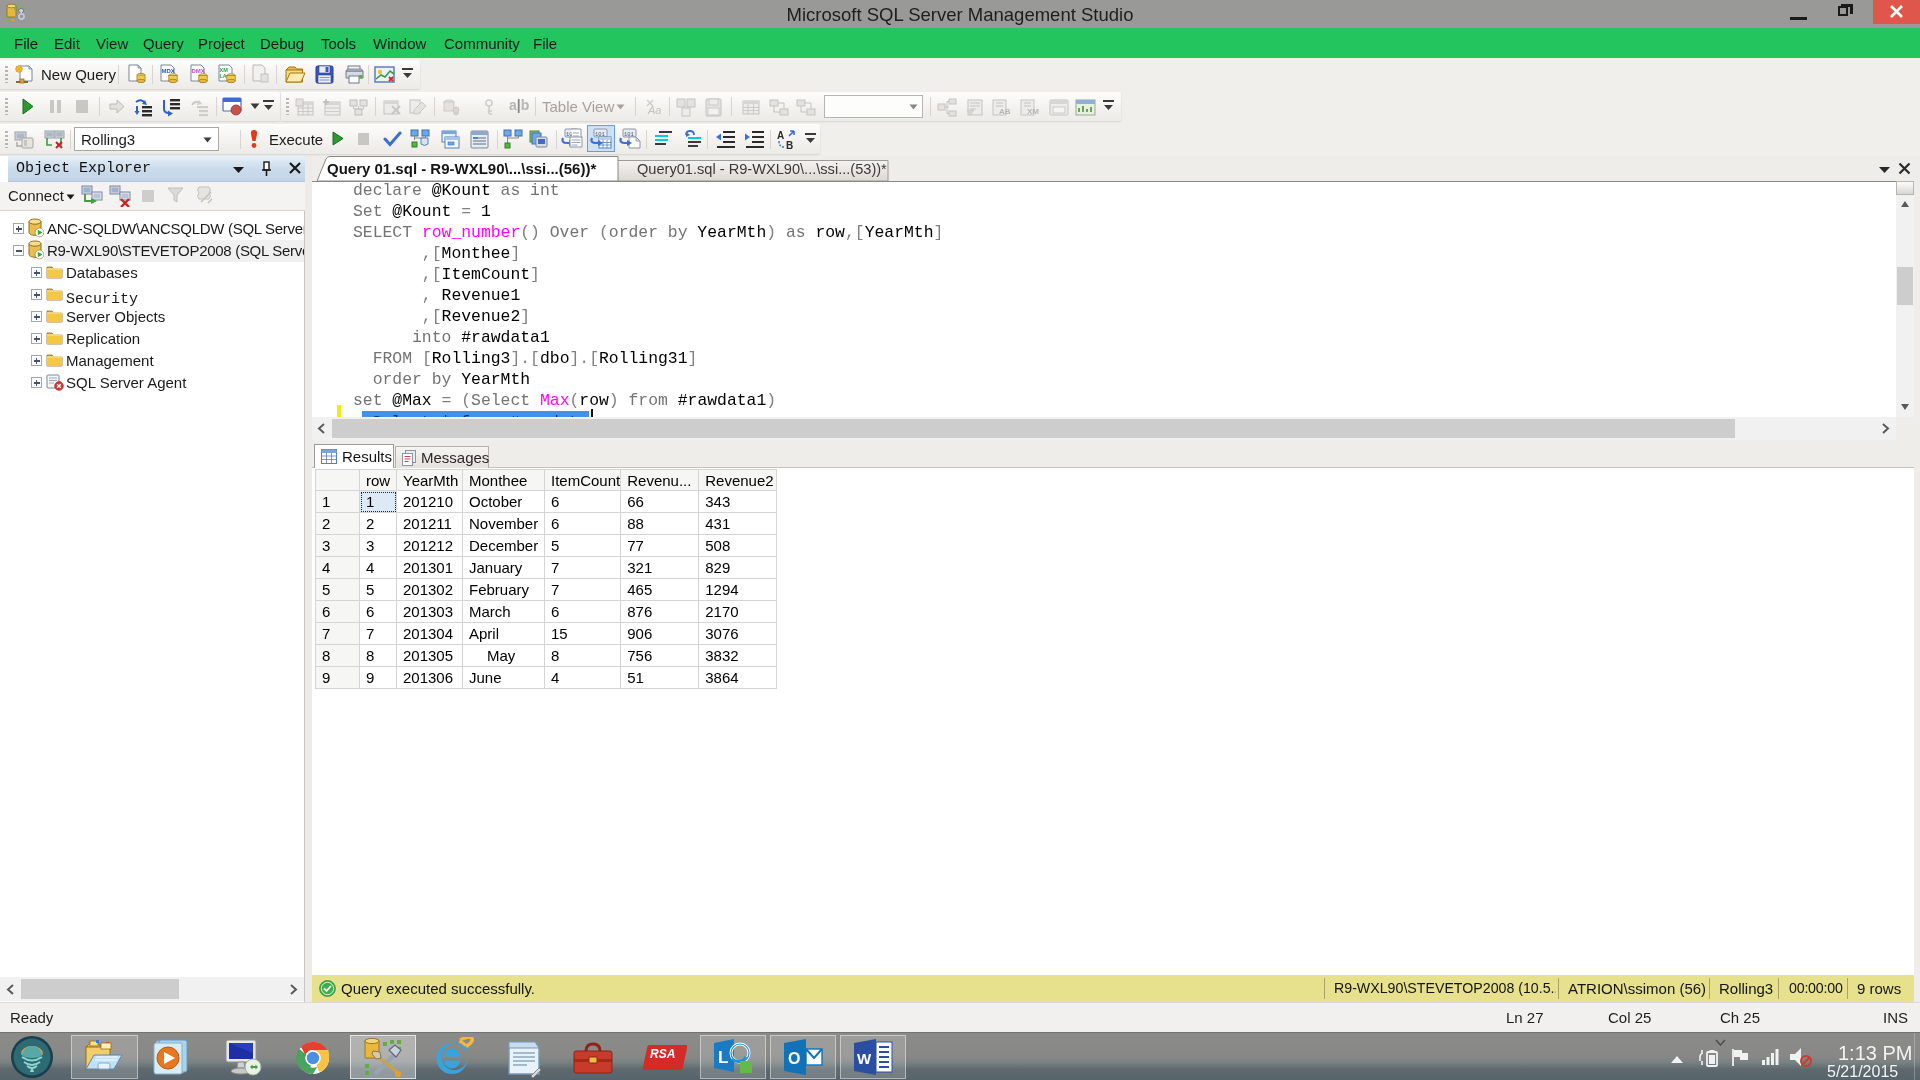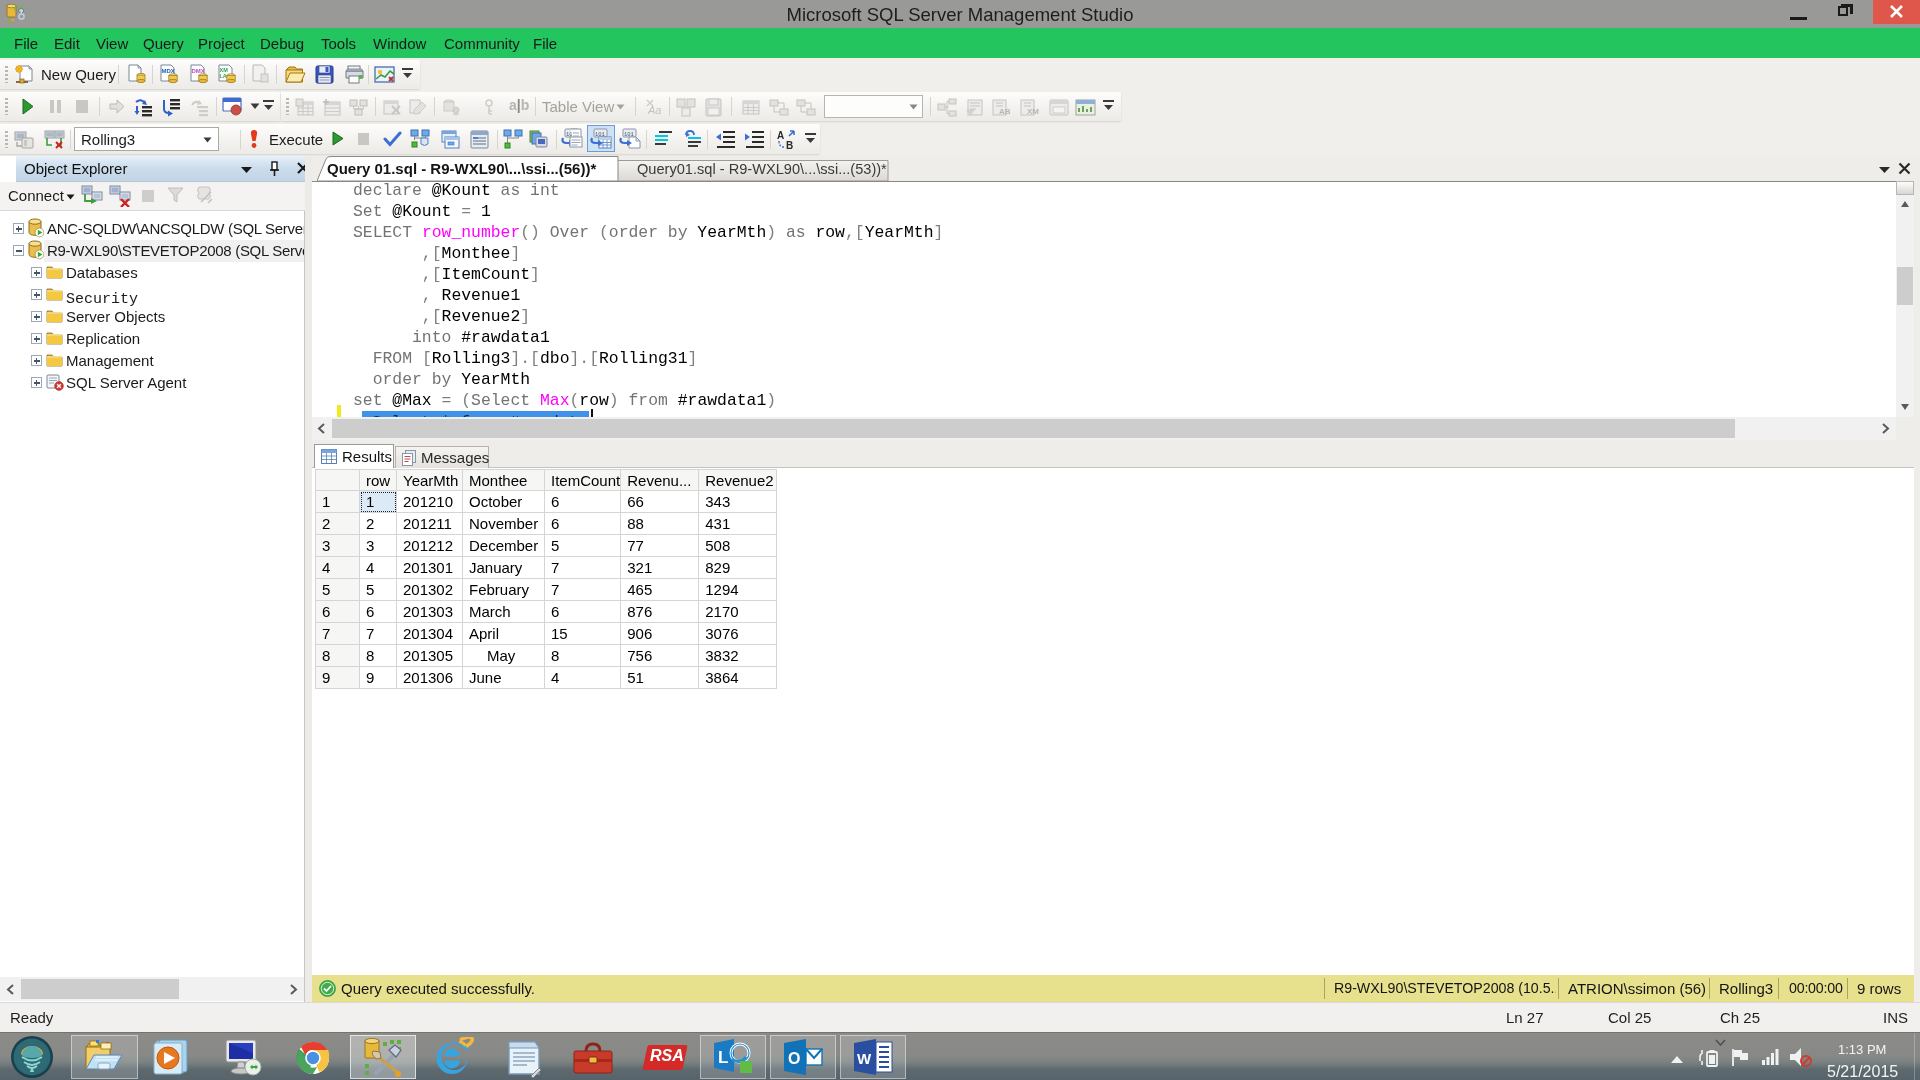--- a/index.html
+++ b/index.html
@@ -470,21 +470,21 @@
     <path d="M3 12 q0 6 5 6" fill="none" stroke="#3B6FD4" stroke-width="1.4" stroke-dasharray="2 1.5"></path>
   </svg>
   <div class="ab" style="left:805px;top:10px;width:11px;height:2px;background:#3A3A3A;"></div>
   <svg class="ab" style="left:805px;top:14px;" width="11" height="7" viewBox="0 0 11 7">
       <path d="M1 1 h9 l-4.5 5 z" fill="#3A3A3A"></path>
     </svg>
 </div>
 
 <div class="ab" id="oe" style="left:0;top:156px;width:305px;height:846px;background:#FFFFFF;border-right:1px solid #C8C6C3;">
 
-  <div class="ab" style="left:16px;top:0;width:305px;height:26px;background:linear-gradient(180deg,#E8F1F9 0%,#CCDDEC 45%,#C2D5E6 100%);border-bottom:1px solid #B5C6D6;">
+  <div class="ab" style="left:8px;top:0;width:305px;height:26px;background:linear-gradient(180deg,#E8F1F9 0%,#CCDDEC 45%,#C2D5E6 100%);border-bottom:1px solid #B5C6D6;font-family:Liberation Mono, monospace;">
     <span class="ab" style="left:8px;top:4px;font-size:15px;color:#101010;">Object Explorer</span>
     <svg class="ab" style="left:224px;top:10px;" width="13" height="8" viewBox="0 0 13 8">
         <path d="M1 1 h11 l-5.5 6 z" fill="#1A1A1A"></path>
       </svg>
     <svg class="ab" style="left:252px;top:5px;" width="12" height="16" viewBox="0 0 12 16">
       <rect x="4" y="1" width="5" height="8" fill="#FFFFFF" stroke="#1A1A1A" stroke-width="1.4"></rect>
       <path d="M2 9 h9 M6.5 9 v6" stroke="#1A1A1A" stroke-width="1.6"></path>
     </svg>
     <svg class="ab" style="left:280px;top:5px;" width="14" height="14" viewBox="0 0 14 14">
         <path d="M2 2 L12 12 M12 2 L2 12" stroke="#1A1A1A" stroke-width="2.2"></path>
@@ -920,21 +920,21 @@
   </svg>
 
   <svg class="ab" style="left:572px;top:8px;" width="42" height="34" viewBox="0 0 42 34">
     <rect x="2" y="10" width="38" height="22" rx="2" fill="#C83A2A" stroke="#8E2418"></rect>
     <path d="M14 10 q0 -7 7 -7 q7 0 7 7" fill="none" stroke="#8E2418" stroke-width="3"></path>
     <rect x="2" y="18" width="38" height="3" fill="#A82818"></rect>
     <rect x="17" y="16" width="8" height="6" rx="1" fill="#E8C040" stroke="#8E2418"></rect>
   </svg>
 
   <div class="ab" style="left:645px;top:12px;width:40px;height:25px;background:#D42B28;transform:skewX(-12deg);border-radius:2px;"></div>
-  <span class="ab" style="left:650px;top:14px;font-size:16px;font-weight:bold;color:#FFFFFF;font-style:italic;">RSA</span>
+  <span class="ab" style="left:650px;top:14px;font-size:12px;font-weight:bold;color:#FFFFFF;font-style:italic;">RSA</span>
 
   <div class="ab" style="left:700px;top:2px;width:66px;height:44px;background:rgba(255,255,255,0.16);border:1px solid rgba(255,255,255,0.45);"></div>
   <svg class="ab" style="left:712px;top:6px;" width="42" height="37" viewBox="0 0 42 37">
     <path d="M2 4 L22 0 V33 L2 29 z" fill="#1A7AC4"></path>
     <text x="6" y="24" font-size="17" font-weight="bold" fill="#FFFFFF" font-family="Liberation Sans">L</text>
     <circle cx="28" cy="14" r="9" fill="none" stroke="#FFFFFF" stroke-width="3"></circle>
     <circle cx="28" cy="14" r="9" fill="none" stroke="#2090D8" stroke-width="1.2"></circle>
     <path d="M20 20 a9 9 0 0 0 14 -2" fill="none" stroke="#2090D8" stroke-width="3"></path>
     <rect x="28" y="22" width="12" height="12" fill="#62BB46"></rect>
   </svg>
@@ -980,16 +980,16 @@
     <rect x="10" y="5" width="3" height="12" fill="#F0F2F2"></rect>
     <rect x="14.5" y="1" width="3" height="16" fill="#F0F2F2"></rect>
   </svg>
 
   <svg class="ab" style="left:1789px;top:14px;" width="24" height="20" viewBox="0 0 24 20">
     <path d="M1 7 h5 l6 -6 v18 l-6 -6 h-5 z" fill="#F0F2F2"></path>
     <circle cx="17" cy="14" r="5" fill="none" stroke="#D03A30" stroke-width="2"></circle>
     <path d="M13.5 17.5 L20.5 10.5" stroke="#D03A30" stroke-width="2"></path>
   </svg>
 
-  <span class="ab" style="left:1838px;top:9px;font-size:13px;color:#F2F4F4;">1:13 PM</span>
+  <span class="ab" style="left:1838px;top:9px;font-size:20px;color:#F2F4F4;">1:13 PM</span>
   <span class="ab" style="left:1827px;top:30px;font-size:16px;color:#F2F4F4;">5/21/2015</span>
   <div class="ab" style="left:1914px;top:0;width:1px;height:48px;background:rgba(255,255,255,0.25);"></div>
 </div>
 
 </body></html>

